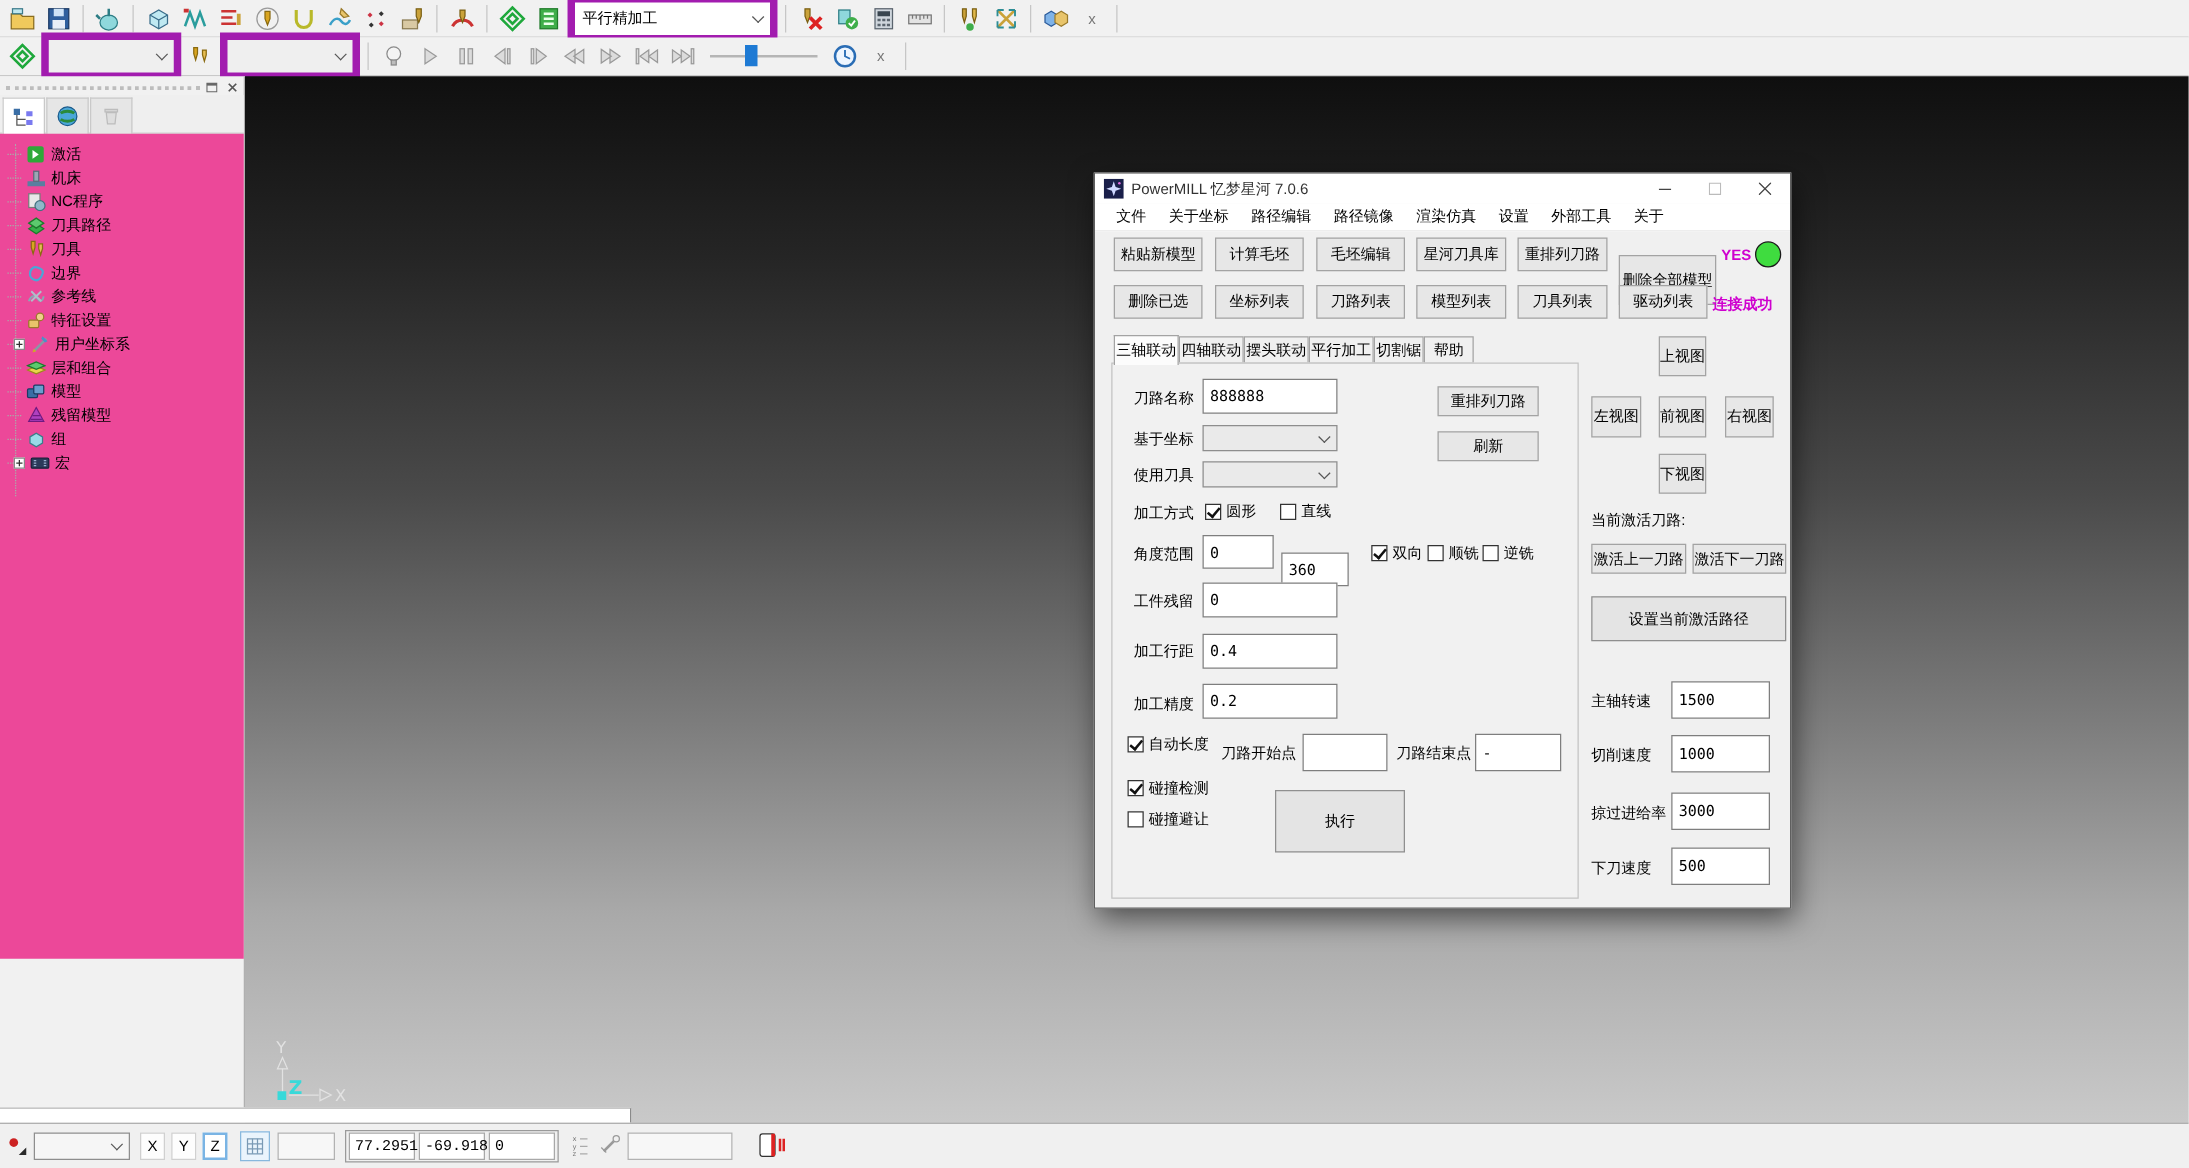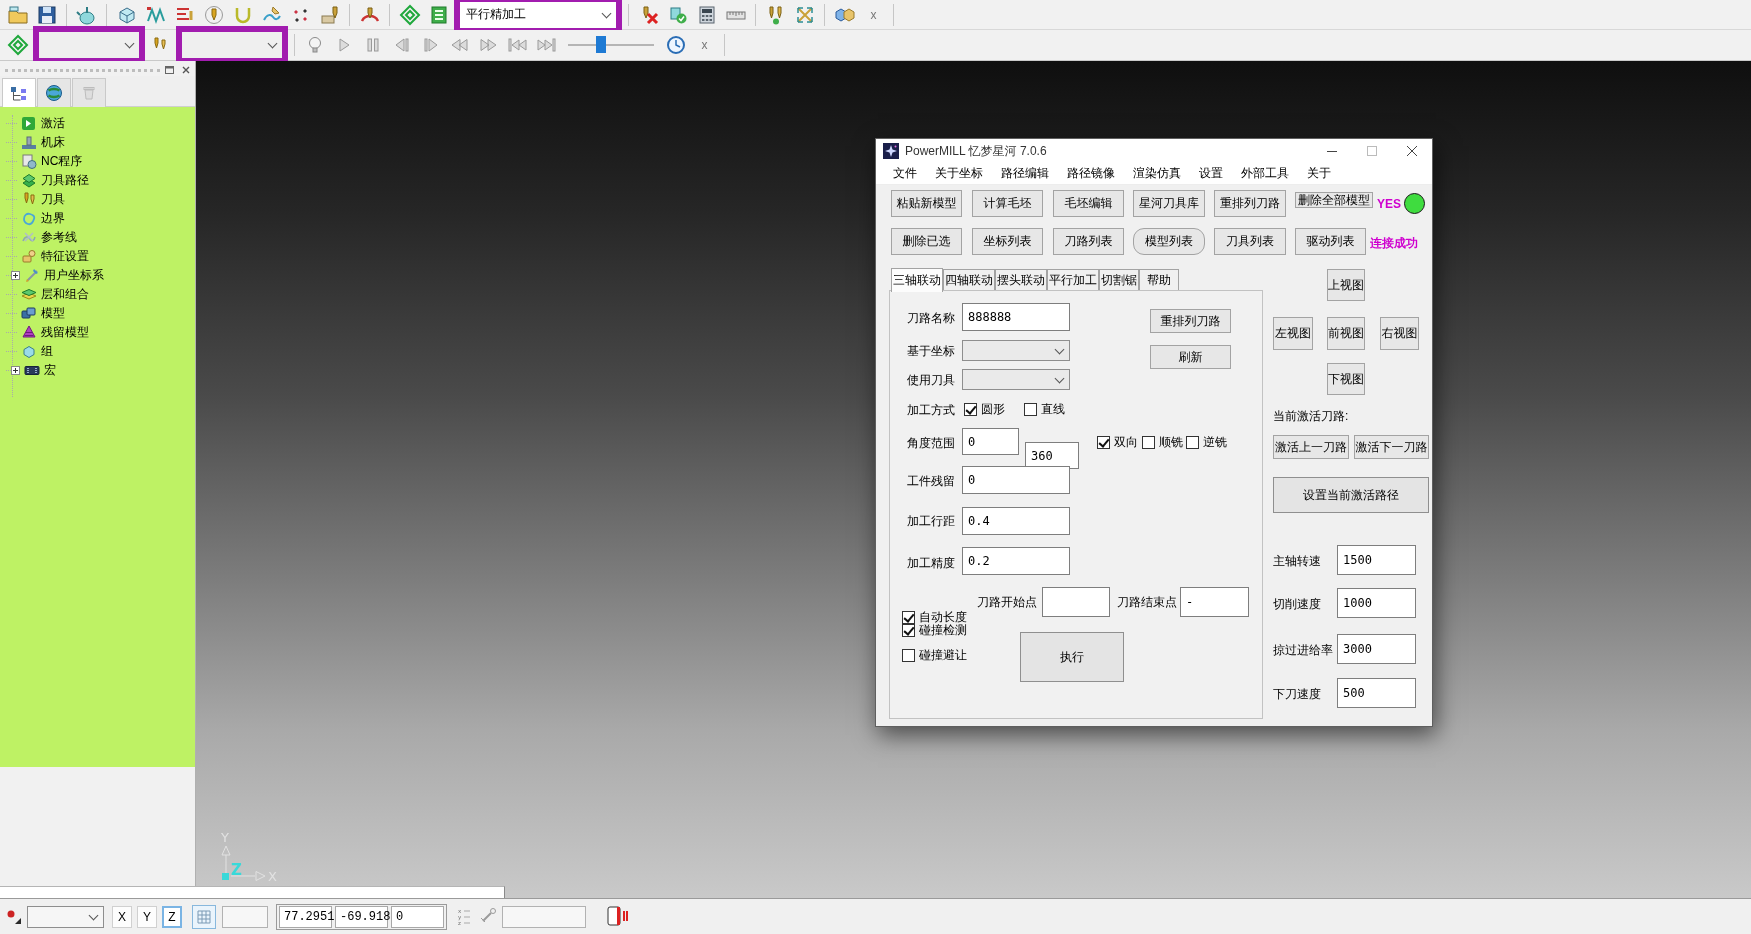--- a/index.html
+++ b/index.html
@@ -22,21 +22,21 @@
   .slider .handle { position:absolute; left:28px; top:1px; width:10px; height:17px; background:#1e7ad4; }
 
   
   #explorer { position:absolute; left:0; top:61px; width:196px; height:825px; background:#f1f1f1; border-right:1px solid #b0b0b0; }
   .exp-head { height:15px; display:flex; align-items:center; padding:3px 3px 0 5px; gap:3px; }
   .grip { flex:1; border-top:3px dotted #bdbdbd; height:0; }
   .mini { width:13px; height:12px; display:flex; align-items:center; justify-content:center; color:#555; }
   .exp-tabs { display:flex; height:31px; padding:2px 0 0 2px; background:#efefef; border-bottom:1px solid #cfcfcf; }
   .exp-tab { width:34px; height:29px; display:flex; align-items:center; justify-content:center; border:1px solid #c9c9c9; border-bottom:none; background:#e6e6e6; margin-right:1px; }
   .exp-tab.active { background:#fff; height:30px; }
-  .tree { background:#bef264; height:660px; padding-top:7px; position:relative; }
+  .tree { background:#ec4899; height:660px; padding-top:7px; position:relative; }
   .tree .vline { position:absolute; left:12px; top:8px; bottom:370px; border-left:1px dotted #aaa; }
   .trow { height:19px; display:flex; align-items:center; padding-left:6px; gap:4px; position:relative; }
   .tstub { width:11px; border-top:1px dotted #aaa; height:0; flex:0 0 auto; }
   .texp { width:9px; height:9px; border:1px solid #888; background:#fff; position:relative; flex:0 0 auto; margin-left:-10px; }
   .texp::before { content:""; position:absolute; left:1px; top:3px; width:5px; height:1px; background:#333; }
   .texp::after { content:""; position:absolute; left:3px; top:1px; width:1px; height:5px; background:#333; }
   .tlabel { font-size:12px; white-space:nowrap; }
 
   
   #viewport { position:absolute; left:196px; top:61px; width:1555px; height:837px;
@@ -523,28 +523,28 @@
     <span class="menu-item">设置</span>
     <span class="menu-item">外部工具</span>
     <span class="menu-item">关于</span>
   </div>
 
   <div class="wbtn" style="left:15px; top:51px; width:71px; height:27px;">粘贴新模型</div>
   <div class="wbtn" style="left:96px; top:51px; width:71px; height:27px;">计算毛坯</div>
   <div class="wbtn" style="left:177px; top:51px; width:71px; height:27px;">毛坯编辑</div>
   <div class="wbtn" style="left:257px; top:51px; width:72px; height:27px;">星河刀具库</div>
   <div class="wbtn" style="left:338px; top:51px; width:72px; height:27px;">重排列刀路</div>
-  <div class="wbtn" style="left:419px; top:53px; width:78px; height:16px;">删除全部模型</div>
+  <div class="wbtn" style="left:419px; top:65px; width:78px; height:40px;">删除全部模型</div>
   <span class="magenta" style="left:501px; top:58px;">YES</span>
   <div class="green-dot" style="left:528px; top:54px;"></div>
 
   <div class="wbtn" style="left:15px; top:89px; width:71px; height:27px;">删除已选</div>
   <div class="wbtn" style="left:96px; top:89px; width:71px; height:27px;">坐标列表</div>
   <div class="wbtn" style="left:177px; top:89px; width:71px; height:27px;">刀路列表</div>
-  <div class="wbtn" style="left:257px; top:89px; width:72px; height:27px;border-radius:11px;">模型列表</div>
+  <div class="wbtn" style="left:257px; top:89px; width:72px; height:27px;">模型列表</div>
   <div class="wbtn" style="left:338px; top:89px; width:72px; height:27px;">刀具列表</div>
   <div class="wbtn" style="left:419px; top:89px; width:71px; height:27px;">驱动列表</div>
   <span class="magenta" style="left:494px; top:96px;">连接成功</span>
 
   <div class="tab active" style="left:15px; width:52px;">三轴联动</div>
   <div class="tab" style="left:67px; width:52px;">四轴联动</div>
   <div class="tab" style="left:119px; width:52px;">摆头联动</div>
   <div class="tab" style="left:171px; width:52px;">平行加工</div>
   <div class="tab" style="left:223px; width:40px;">切割锯</div>
   <div class="tab" style="left:263px; width:40px;">帮助</div>
@@ -595,21 +595,21 @@
 
     <div class="flabel" style="left:17px; top:182px;">工件残留</div>
     <div class="tinput" style="left:72px; top:175px; width:108px; height:28px;">0</div>
 
     <div class="flabel" style="left:17px; top:222px;">加工行距</div>
     <div class="tinput" style="left:72px; top:216px; width:108px; height:28px;">0.4</div>
 
     <div class="flabel" style="left:17px; top:264px;text-align:center;">加工精度</div>
     <div class="tinput" style="left:72px; top:256px; width:108px; height:28px;">0.2</div>
 
-    <div class="cb checked" style="left:12px; top:318px;">
+    <div class="cb checked" style="left:12px; top:296px;">
         <span class="cbbox"></span>
         <span>自动长度</span>
       </div>
     <div class="flabel" style="left:87px; top:303px;">刀路开始点</div>
     <div class="tinput" style="left:152px; top:296px; width:68px; height:30px;"></div>
     <div class="flabel" style="left:227px; top:303px;">刀路结束点</div>
     <div class="tinput" style="left:290px; top:296px; width:69px; height:30px;">-</div>
 
     <div class="cb checked" style="left:12px; top:331px;">
         <span class="cbbox"></span>

